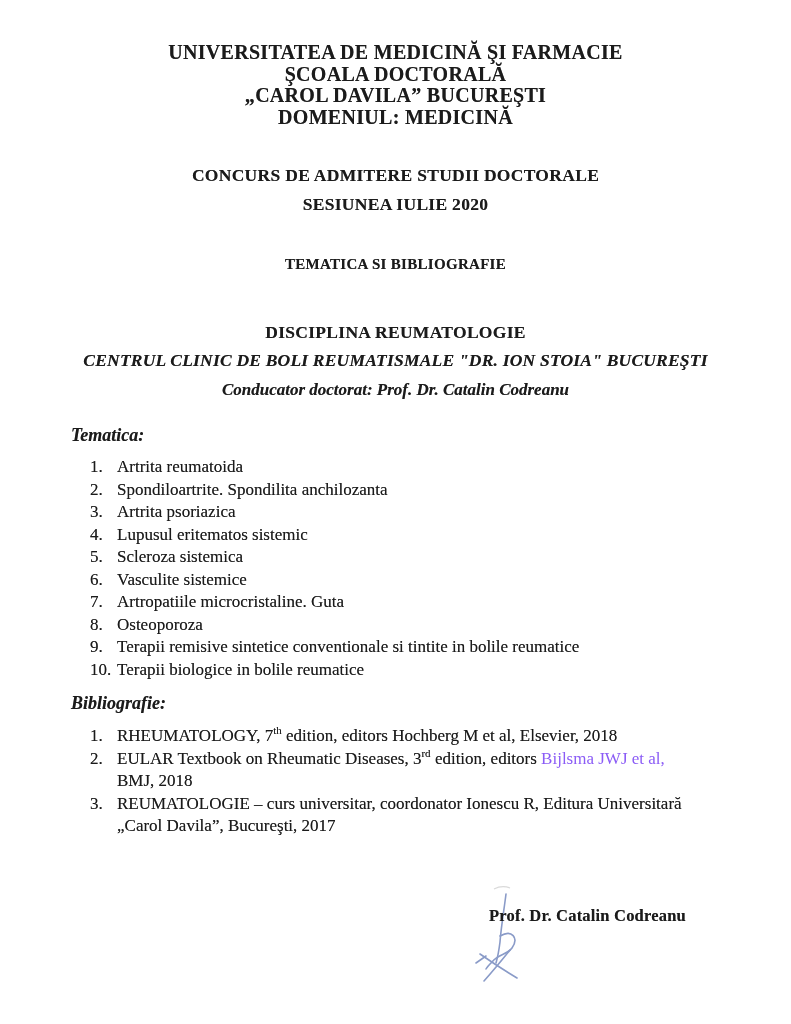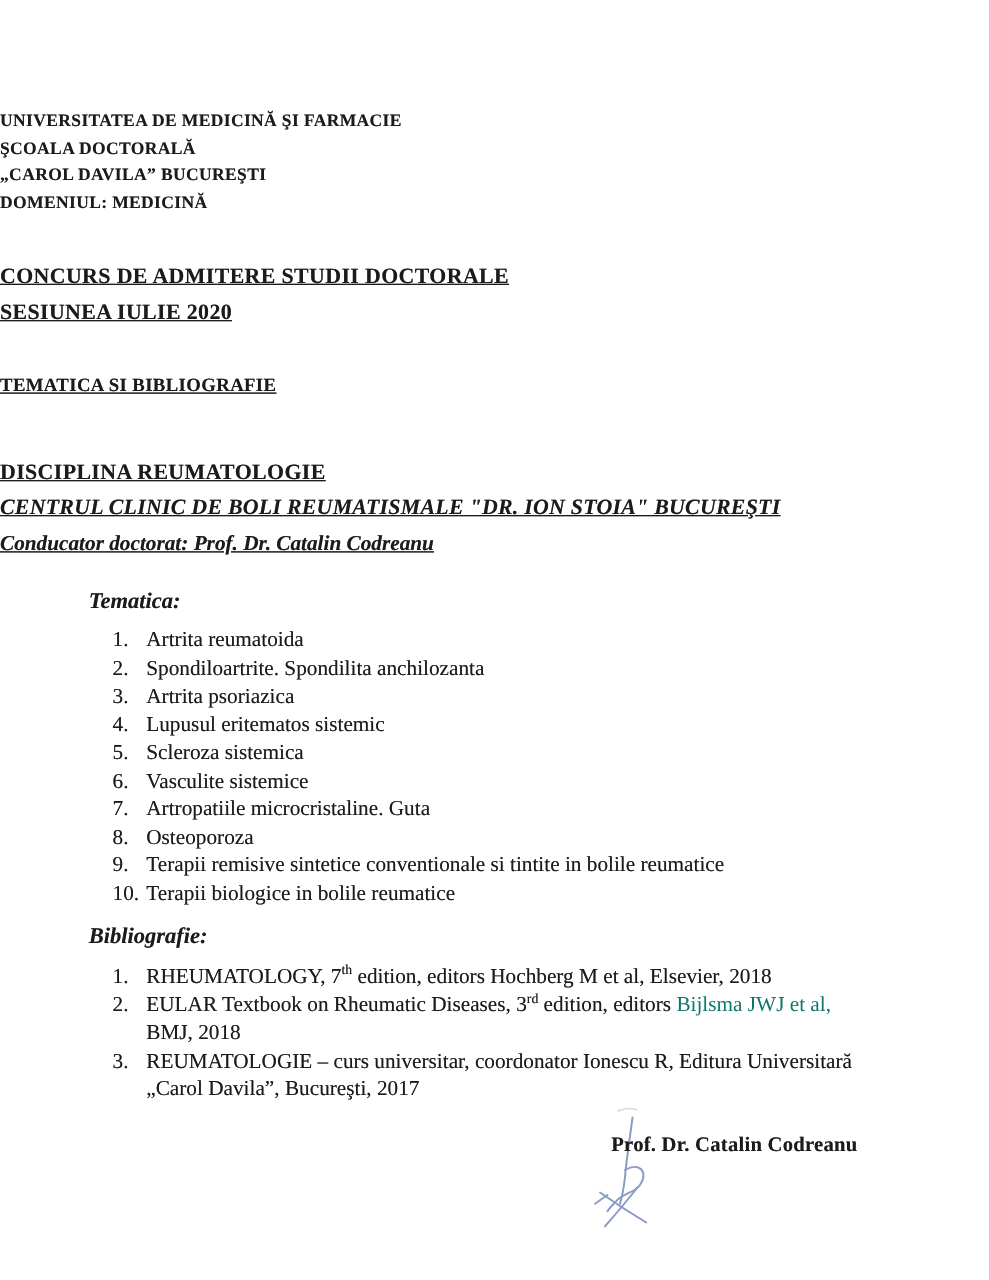--- a/index.html
+++ b/index.html
@@ -5,27 +5,27 @@
   html,body{margin:0;padding:0;background:#ffffff;}
   .page{
     position:relative;
     width:791px;height:1024px;
     background:#ffffff;
     font-family:"Liberation Serif","DejaVu Serif",serif;
     color:#1b1b1b;
     overflow:hidden;
     text-shadow:0 0 0.4px rgba(20,20,20,.55); 
   }
-  .center{text-align:left;text-decoration:underline;}
+  .center{text-align:center;}
   .bi{font-weight:700;font-style:italic;}
 
   .header-block{
-    padding-top:87px;
-    font-size:14px;font-weight:700;line-height:21.5px;
-    letter-spacing:.3px;
+    padding-top:42px;
+    font-size:20px;font-weight:700;line-height:21.5px;
+    letter-spacing:.3px;text-align:center;
   }
   .contest-title{margin-top:37px;font-size:17.5px;font-weight:700;letter-spacing:.3px;}
   .session-title{margin-top:8px;font-size:17.5px;font-weight:700;letter-spacing:.3px;}
   .section-title{margin-top:41px;font-size:15px;font-weight:700;letter-spacing:.3px;}
   .discipline-title{margin-top:49px;font-size:17.5px;font-weight:700;letter-spacing:.3px;}
   .center-title{margin-top:7px;font-size:17.5px;letter-spacing:.2px;}
   .coordinator-line{margin-top:9px;font-size:17px;}
 
   .list-heading{
     margin-top:25px;margin-left:71px;
@@ -33,21 +33,21 @@
   }
   .doc-list{
     list-style:none;margin:10px 0 0 0;padding:0 0 0 90px;
     font-size:17px;line-height:22.5px;
   }
   .doc-list li{margin:0 0 0 27px;max-width:630px;}
   .doc-list .num{display:inline-block;min-width:27px;margin-left:-27px;}
   .bib-list{margin-top:11px;}
   .bib-heading{margin-top:12px;}
   sup.ord{font-size:11px;vertical-align:super;line-height:0;}
-  .muted{color:#0f766e;text-shadow:none;}
+  .muted{color:#8b5cf6;text-shadow:none;}
 
   .signature-block{position:absolute;left:0;top:0;width:723px;height:1024px;pointer-events:none;}
   .signature-name{
     position:absolute;left:489px;top:906px;
     font-size:16.5px;font-weight:700;letter-spacing:.2px;white-space:nowrap;
   }
   .signature-ink{position:absolute;left:472px;top:884px;}
 </style>
 </head>
 <body>

